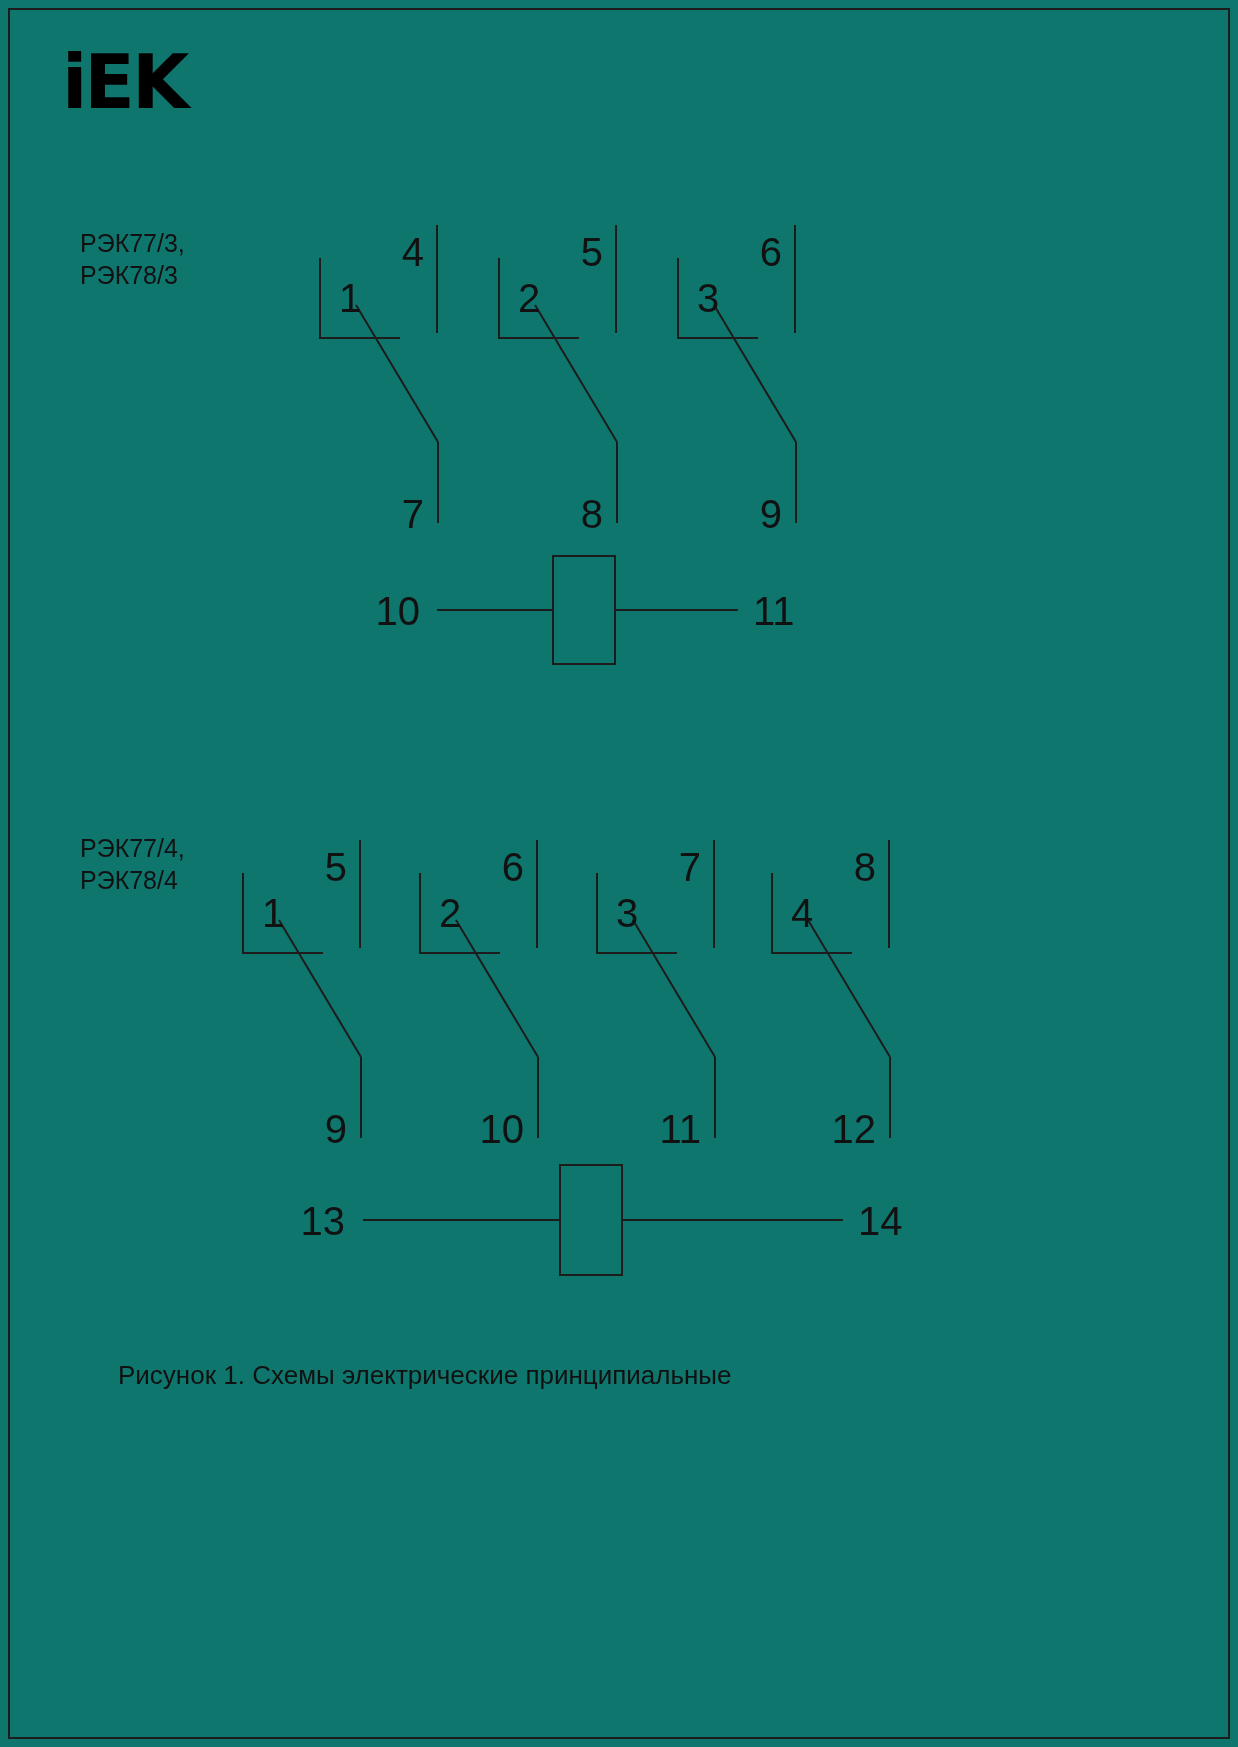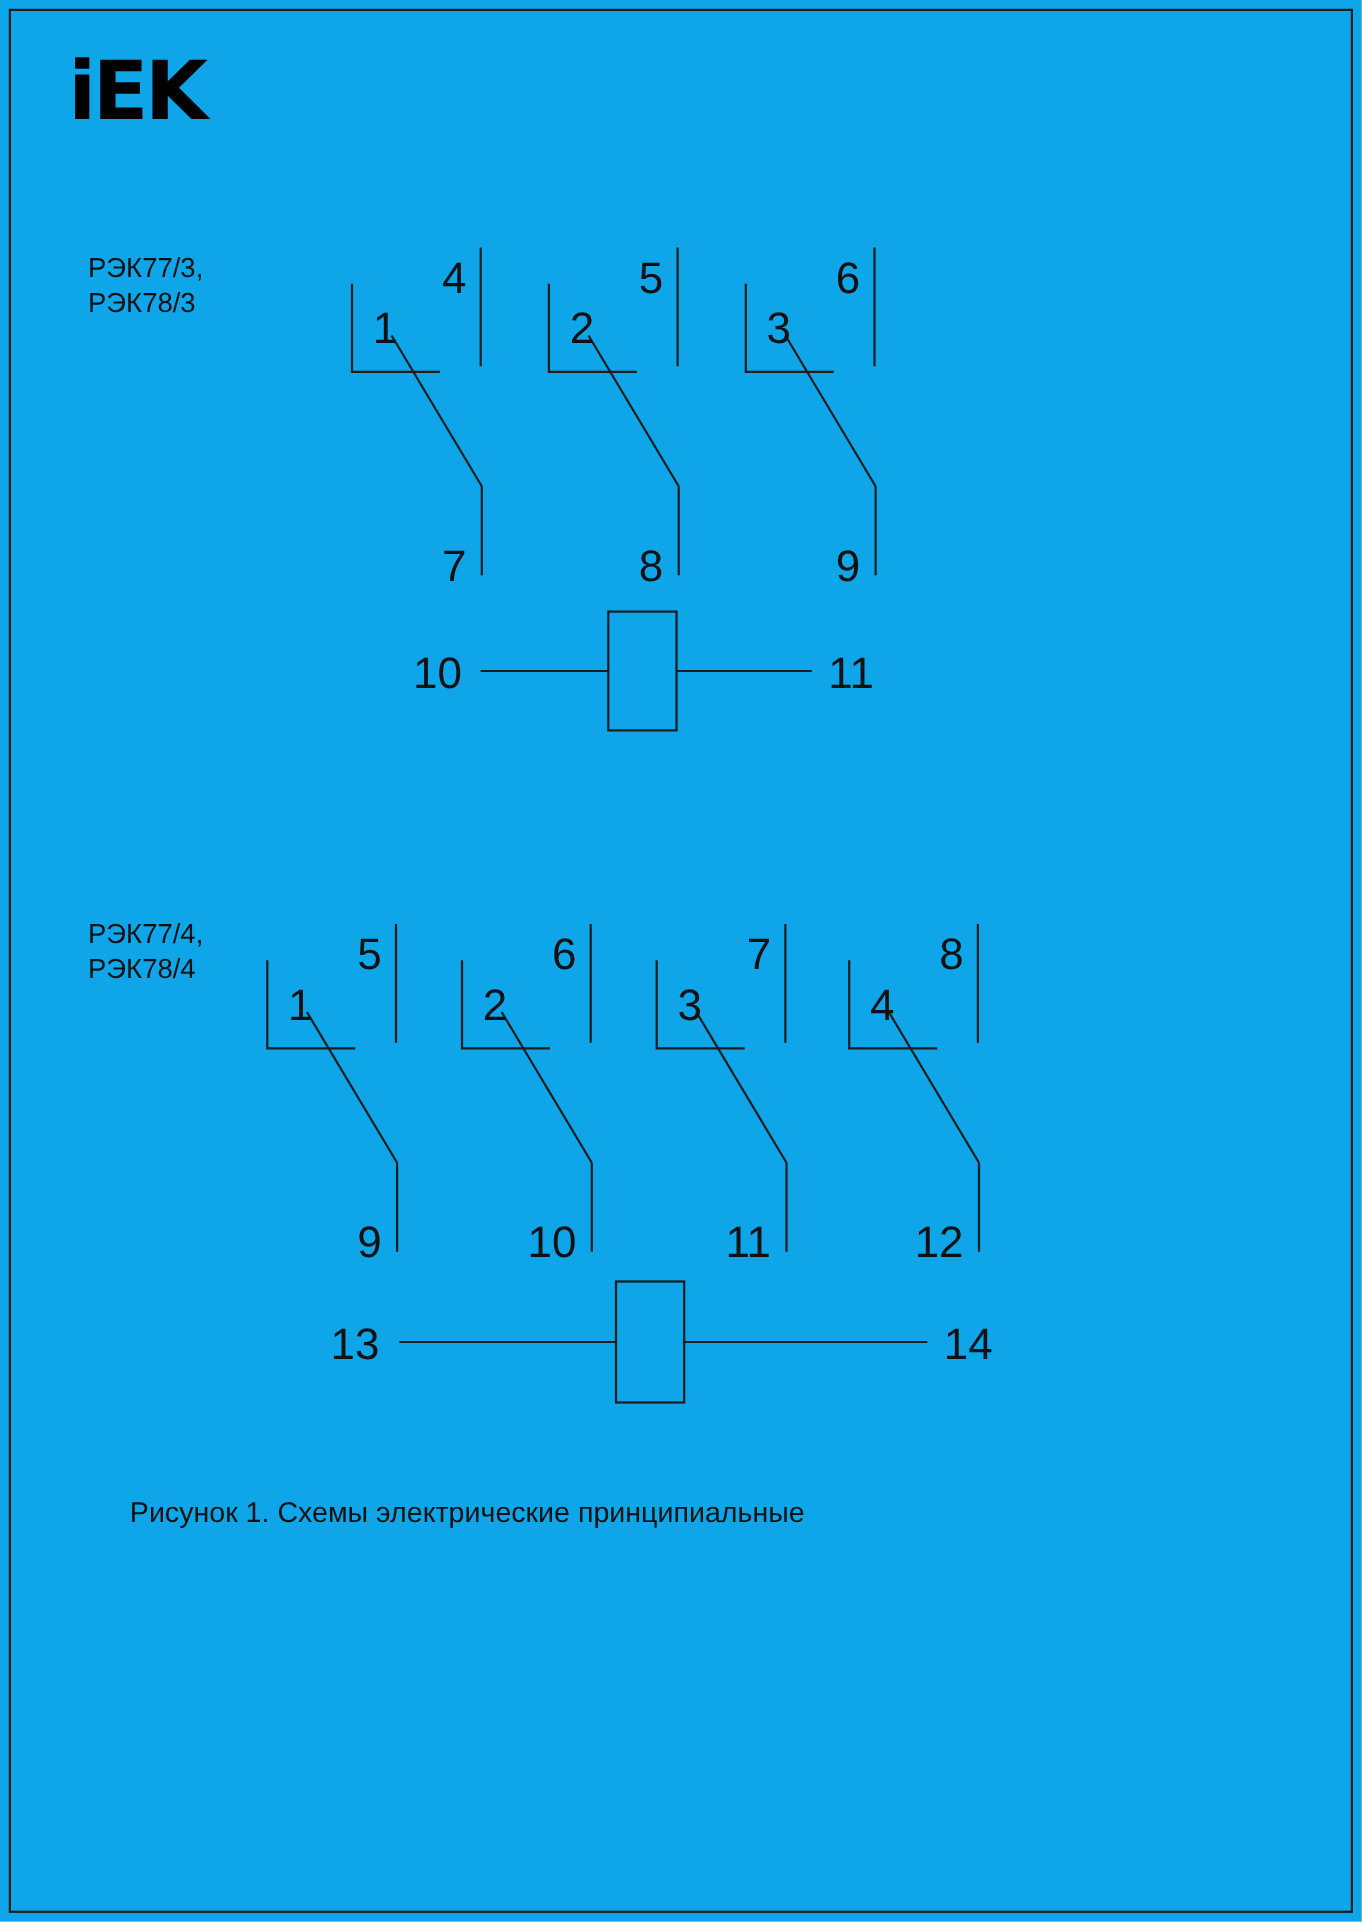--- a/index.html
+++ b/index.html
@@ -1,19 +1,19 @@
 <!DOCTYPE html>
 <html><head>
 <meta charset="utf-8">
 <style>
   html,body{margin:0;padding:0;background:#e8e8e8;}
   .page{
     position:relative;
     width:1238px;height:1747px;
-    background:#0ea5e9;
+    background:#0f766e;
     font-family:"Liberation Sans",sans-serif;
     margin:0 auto;
     overflow:hidden;
   }
   svg{position:absolute;left:0;top:0;}
   .sch-line{stroke:#1c1c1c;stroke-width:2;fill:none;stroke-linecap:butt;}
   .coil-rect{stroke:#1c1c1c;stroke-width:2;fill:none;}
   .border-rect{stroke:#1c1c1c;stroke-width:2;fill:none;}
   .num{
     font-family:"Liberation Sans",sans-serif;

